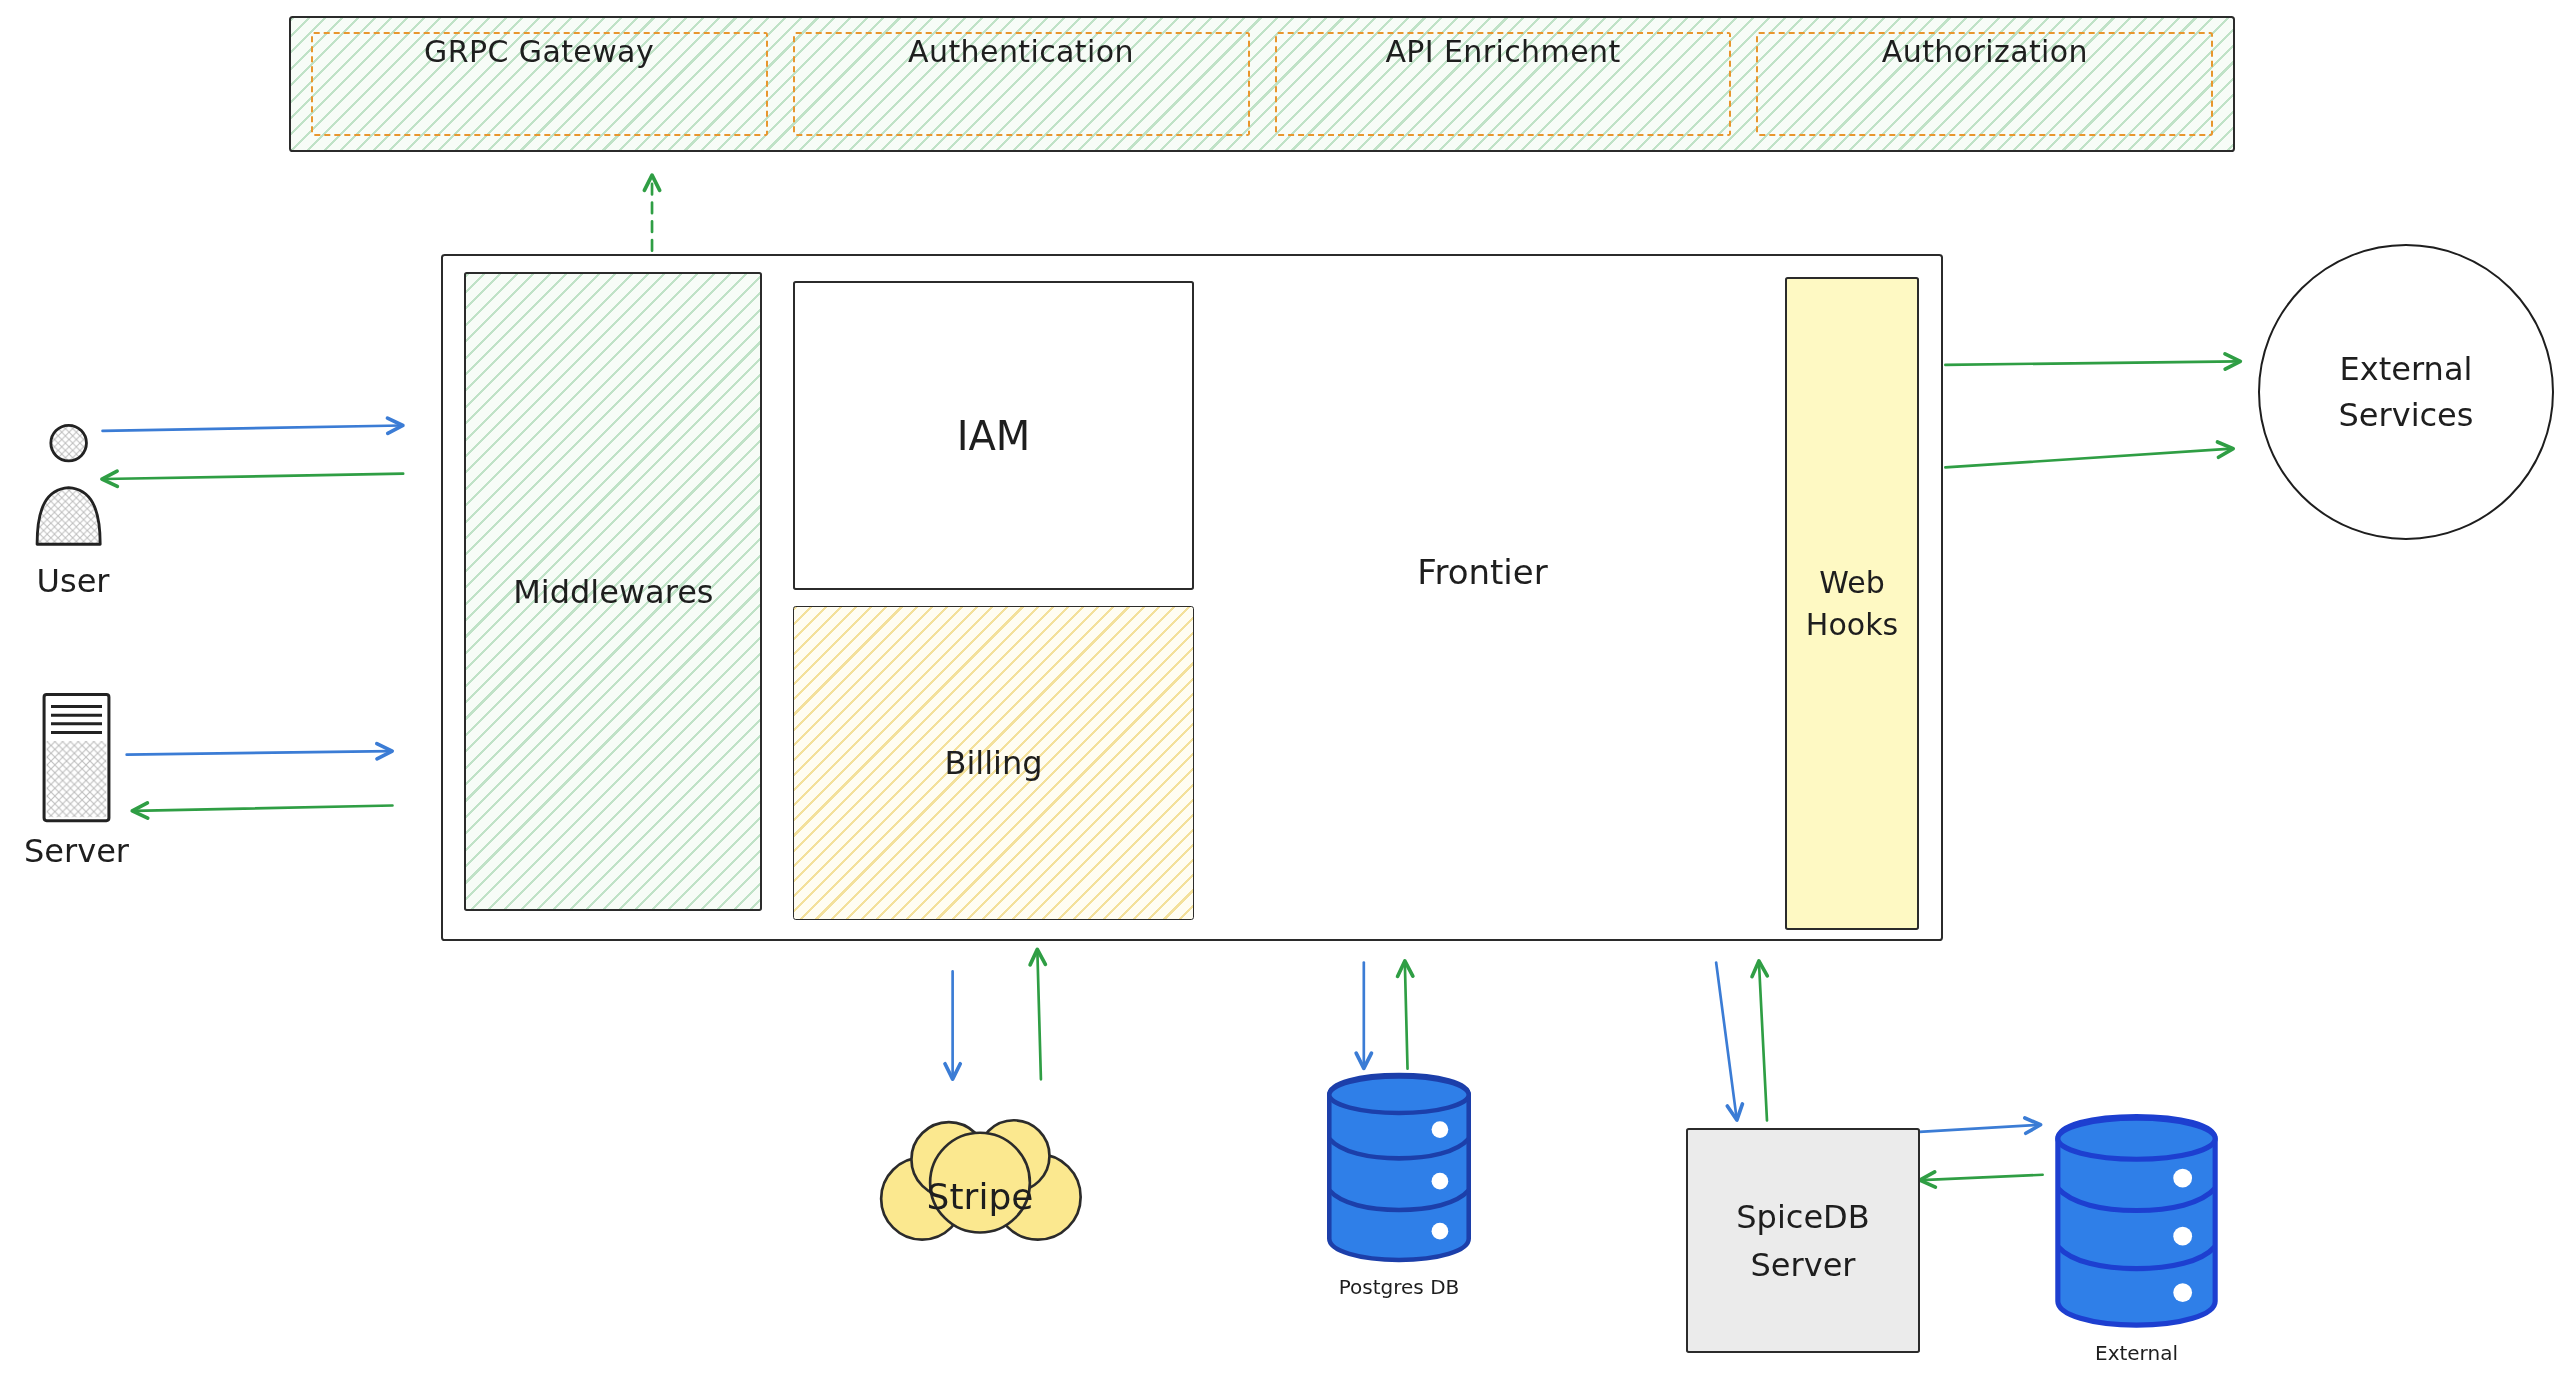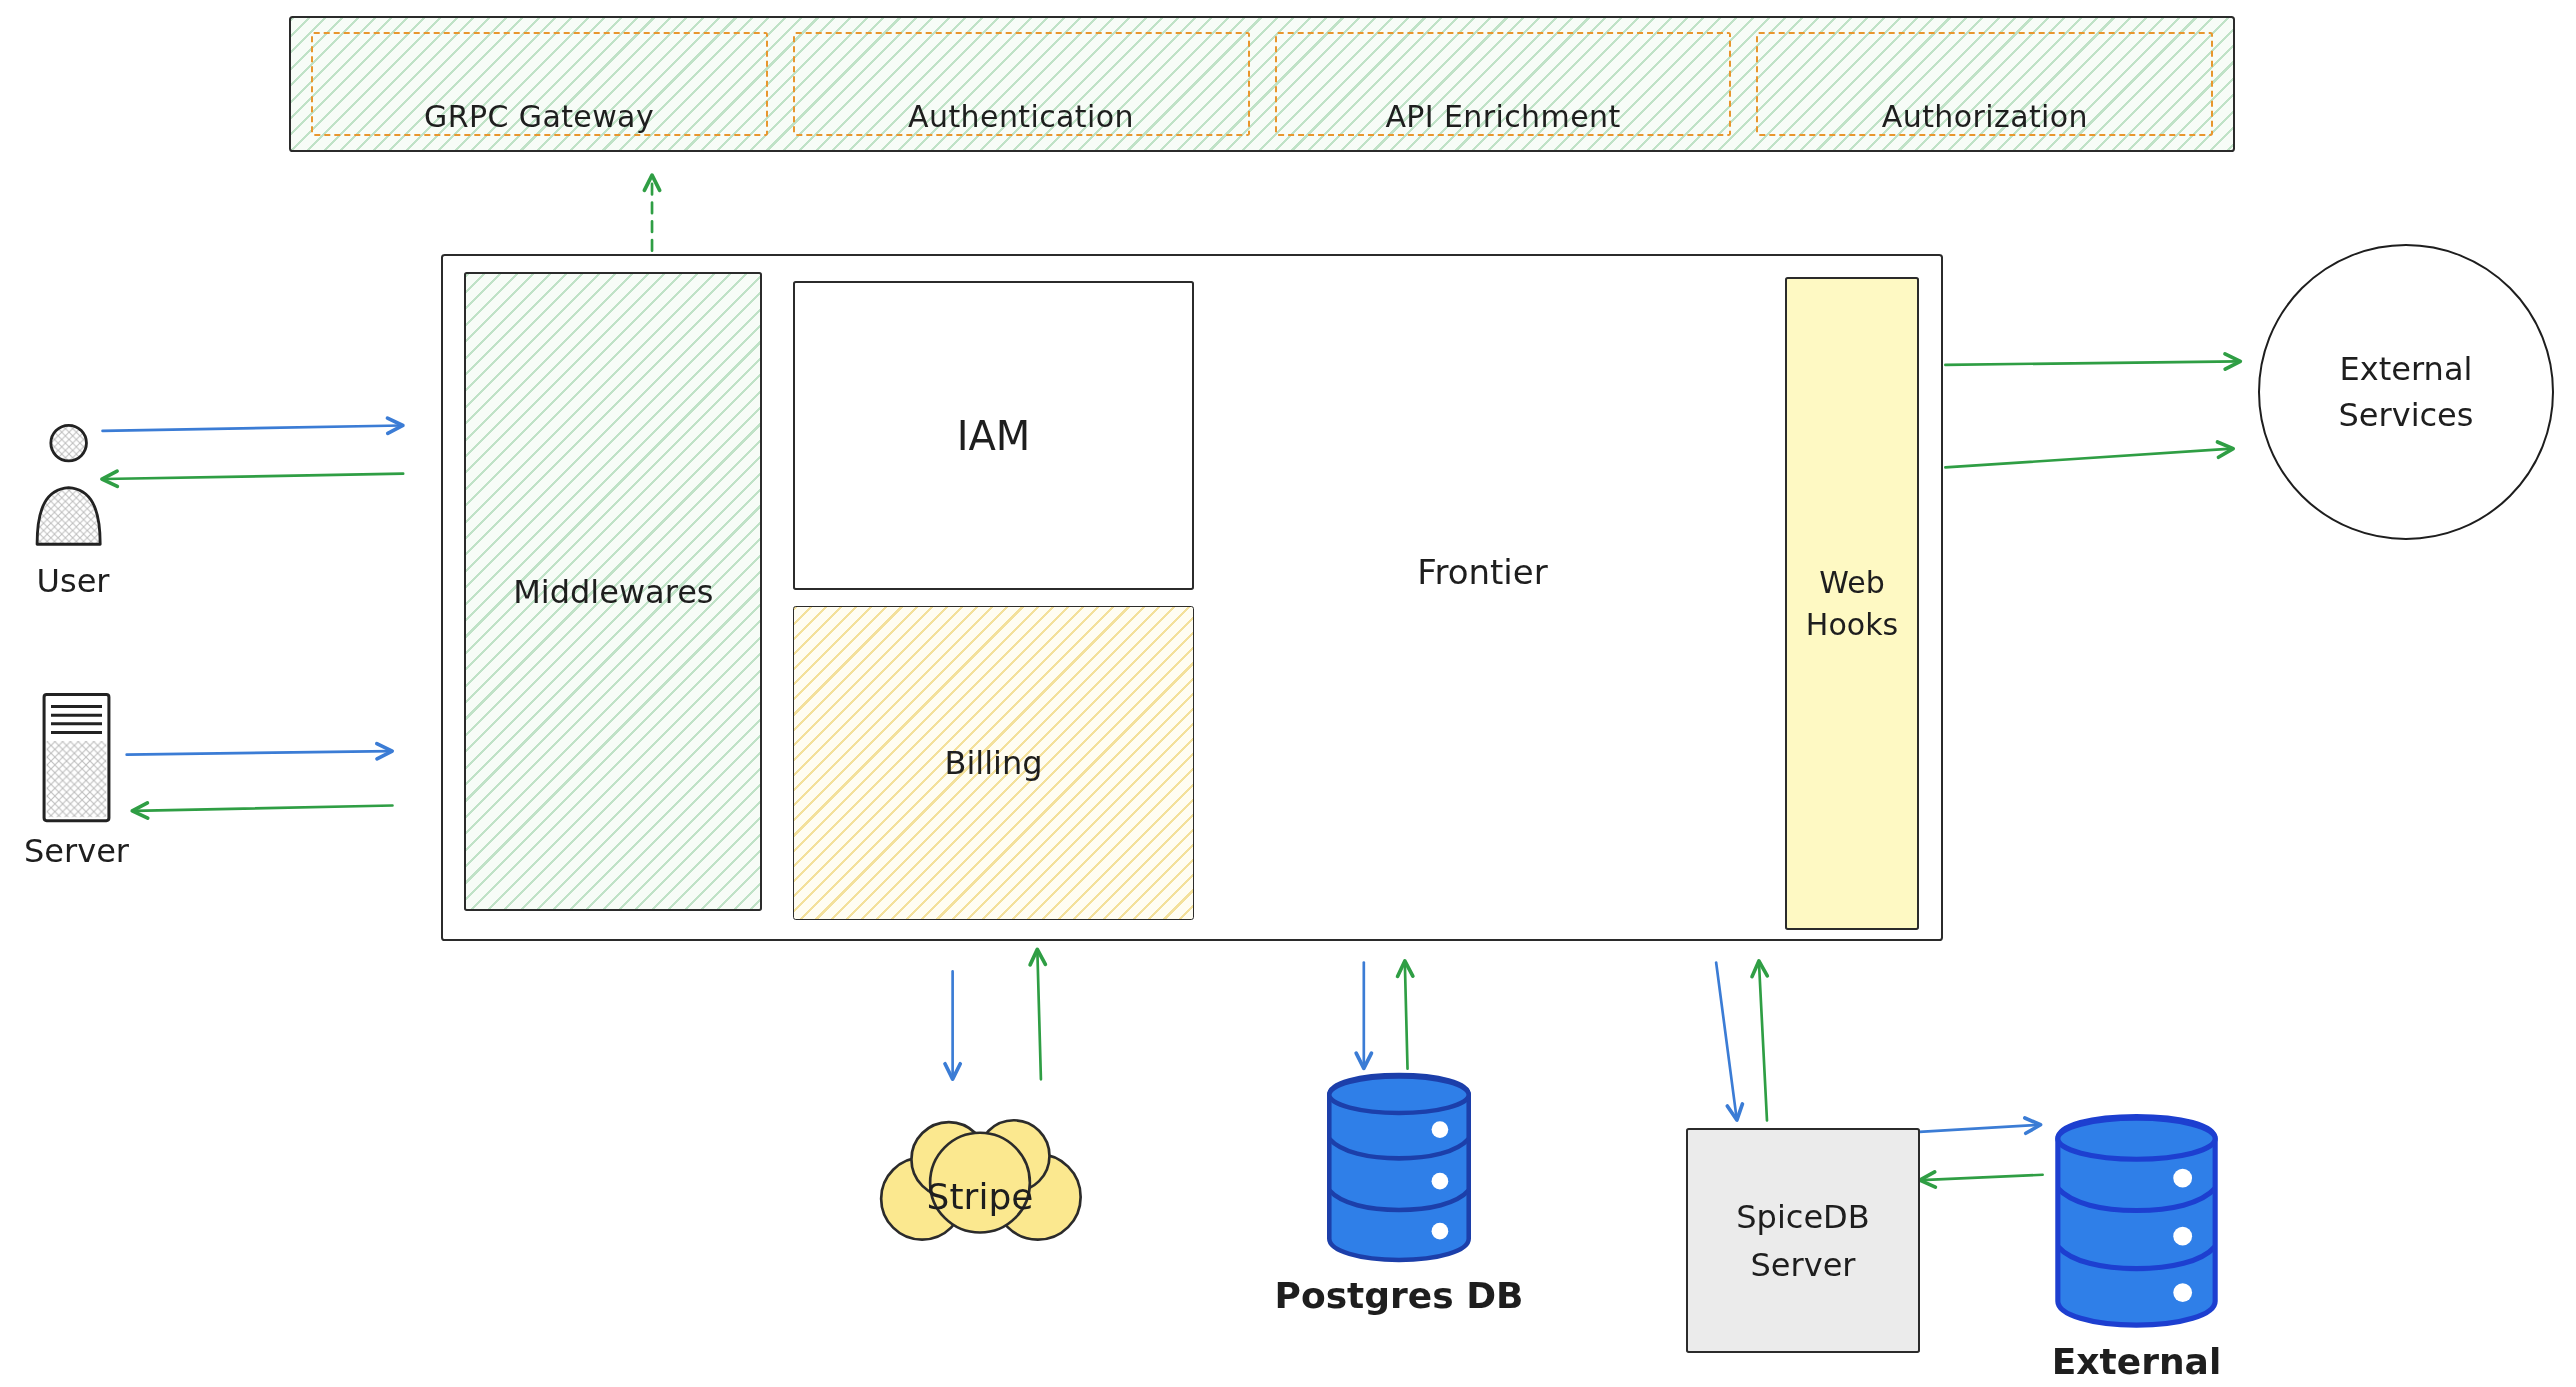--- a/index.html
+++ b/index.html
@@ -29,21 +29,21 @@
   }
 
   
   .topbar{
     left:289px;top:16px;width:1946px;height:136px;
     border:2.7px solid #2b2b2b;border-radius:3.6px;
     display:flex;gap:25px;padding:14.3px 19.6px;
   }
   .stage{
     flex:1;border:2.7px dashed #e8962e;border-radius:2.7px;
-    display:flex;align-items:flex-end;justify-content:center;
+    display:flex;align-items:flex-start;justify-content:center;
     font-size:30px;letter-spacing:0.4px;background:transparent;
   }
 
   
   .frontier-box{
     left:441px;top:254px;width:1502px;height:687px;
     border:2.7px solid #2b2b2b;border-radius:3.6px;background:#ffffff;
   }
   .middlewares{
     left:21.4px;top:16px;width:298px;height:639px;
@@ -92,21 +92,21 @@
 
   
   .stripe{left:855px;top:1090px;width:250px;height:171px;}
   .stripe-label{
     position:absolute;left:0;top:86px;width:100%;
     text-align:center;font-size:36px;
   }
   .db{display:flex;flex-direction:column;align-items:center;gap:9px;}
   .postgres{left:1323px;top:1072px;width:152px;}
   .spicedb{left:2051px;top:1113px;width:171px;}
-  .db-label{font-size:36px;white-space:nowrap;font-weight:bold;}
+  .db-label{font-size:20px;white-space:nowrap;}
   .spicedb-server{
     left:1664px;top:1128px;width:234px;height:225px;
     background:#ebebeb;border:2.7px solid #2b2b2b;border-radius:2.7px;
     display:flex;align-items:center;justify-content:center;
     text-align:center;font-size:32px;line-height:1.5;margin-left:22px;
   }
   .spicedb-server span{display:inline-block;width:152px;}
 
   
   .arrows{position:absolute;left:0;top:0;pointer-events:none;}

